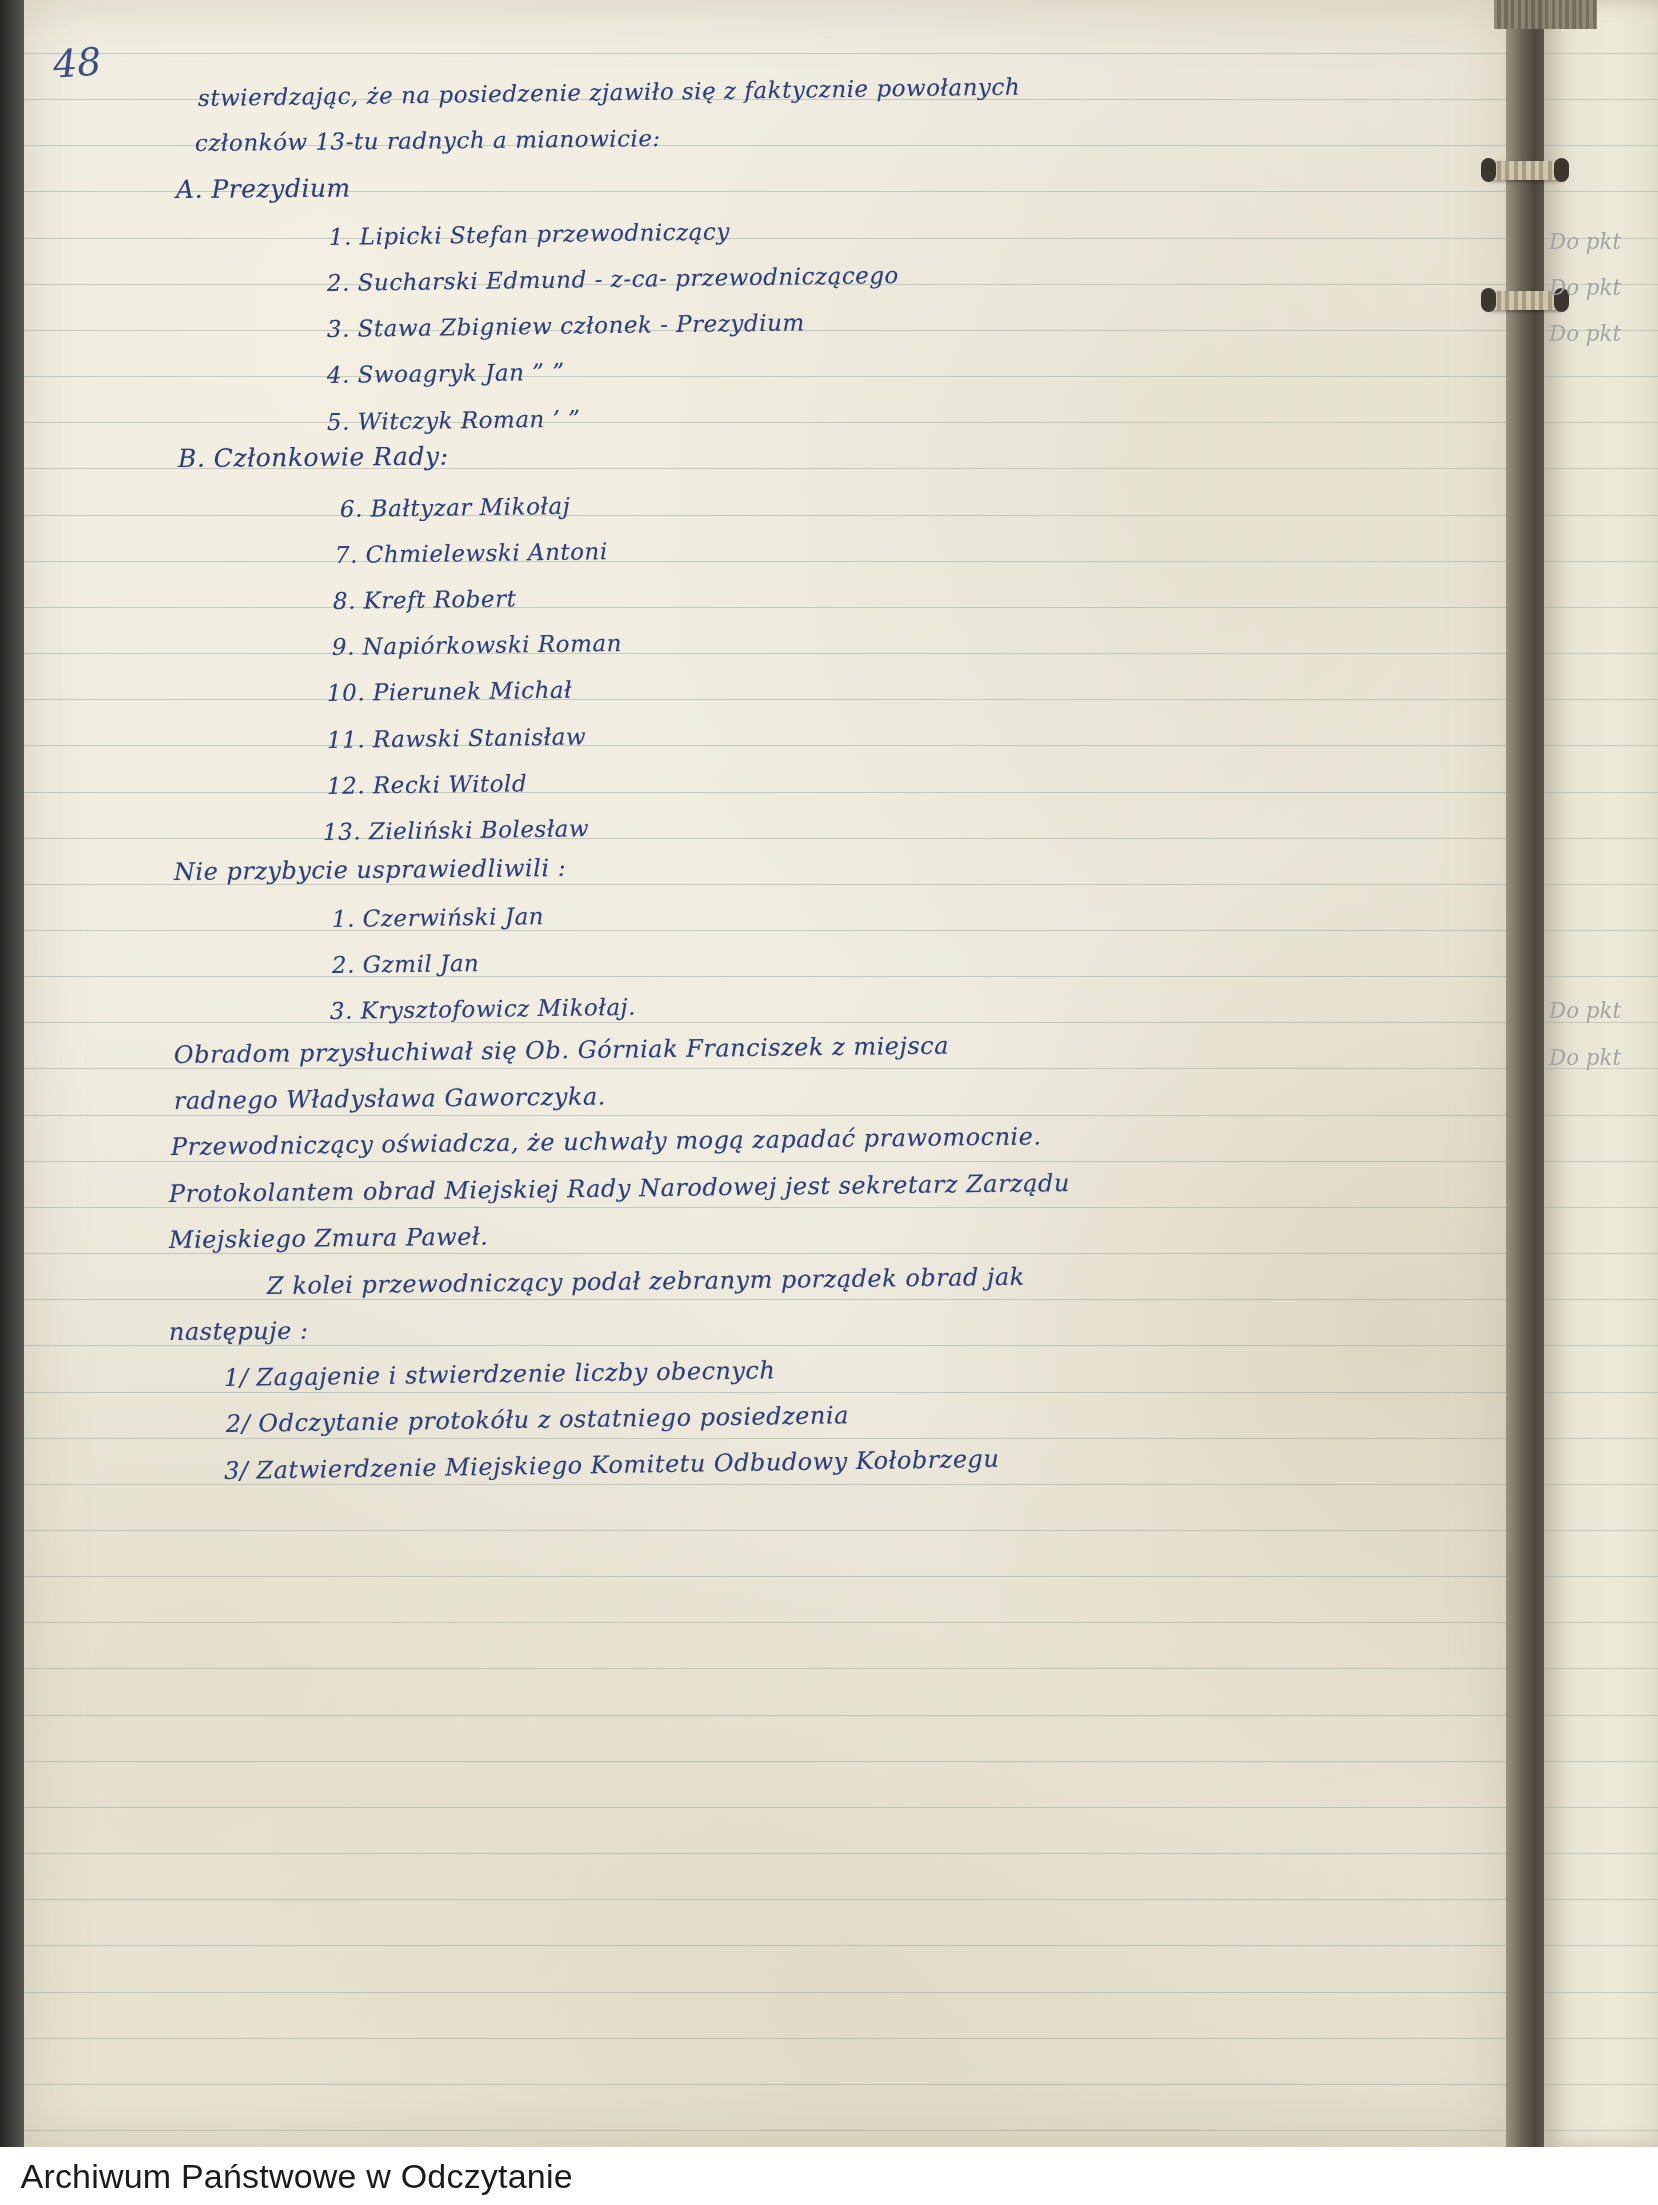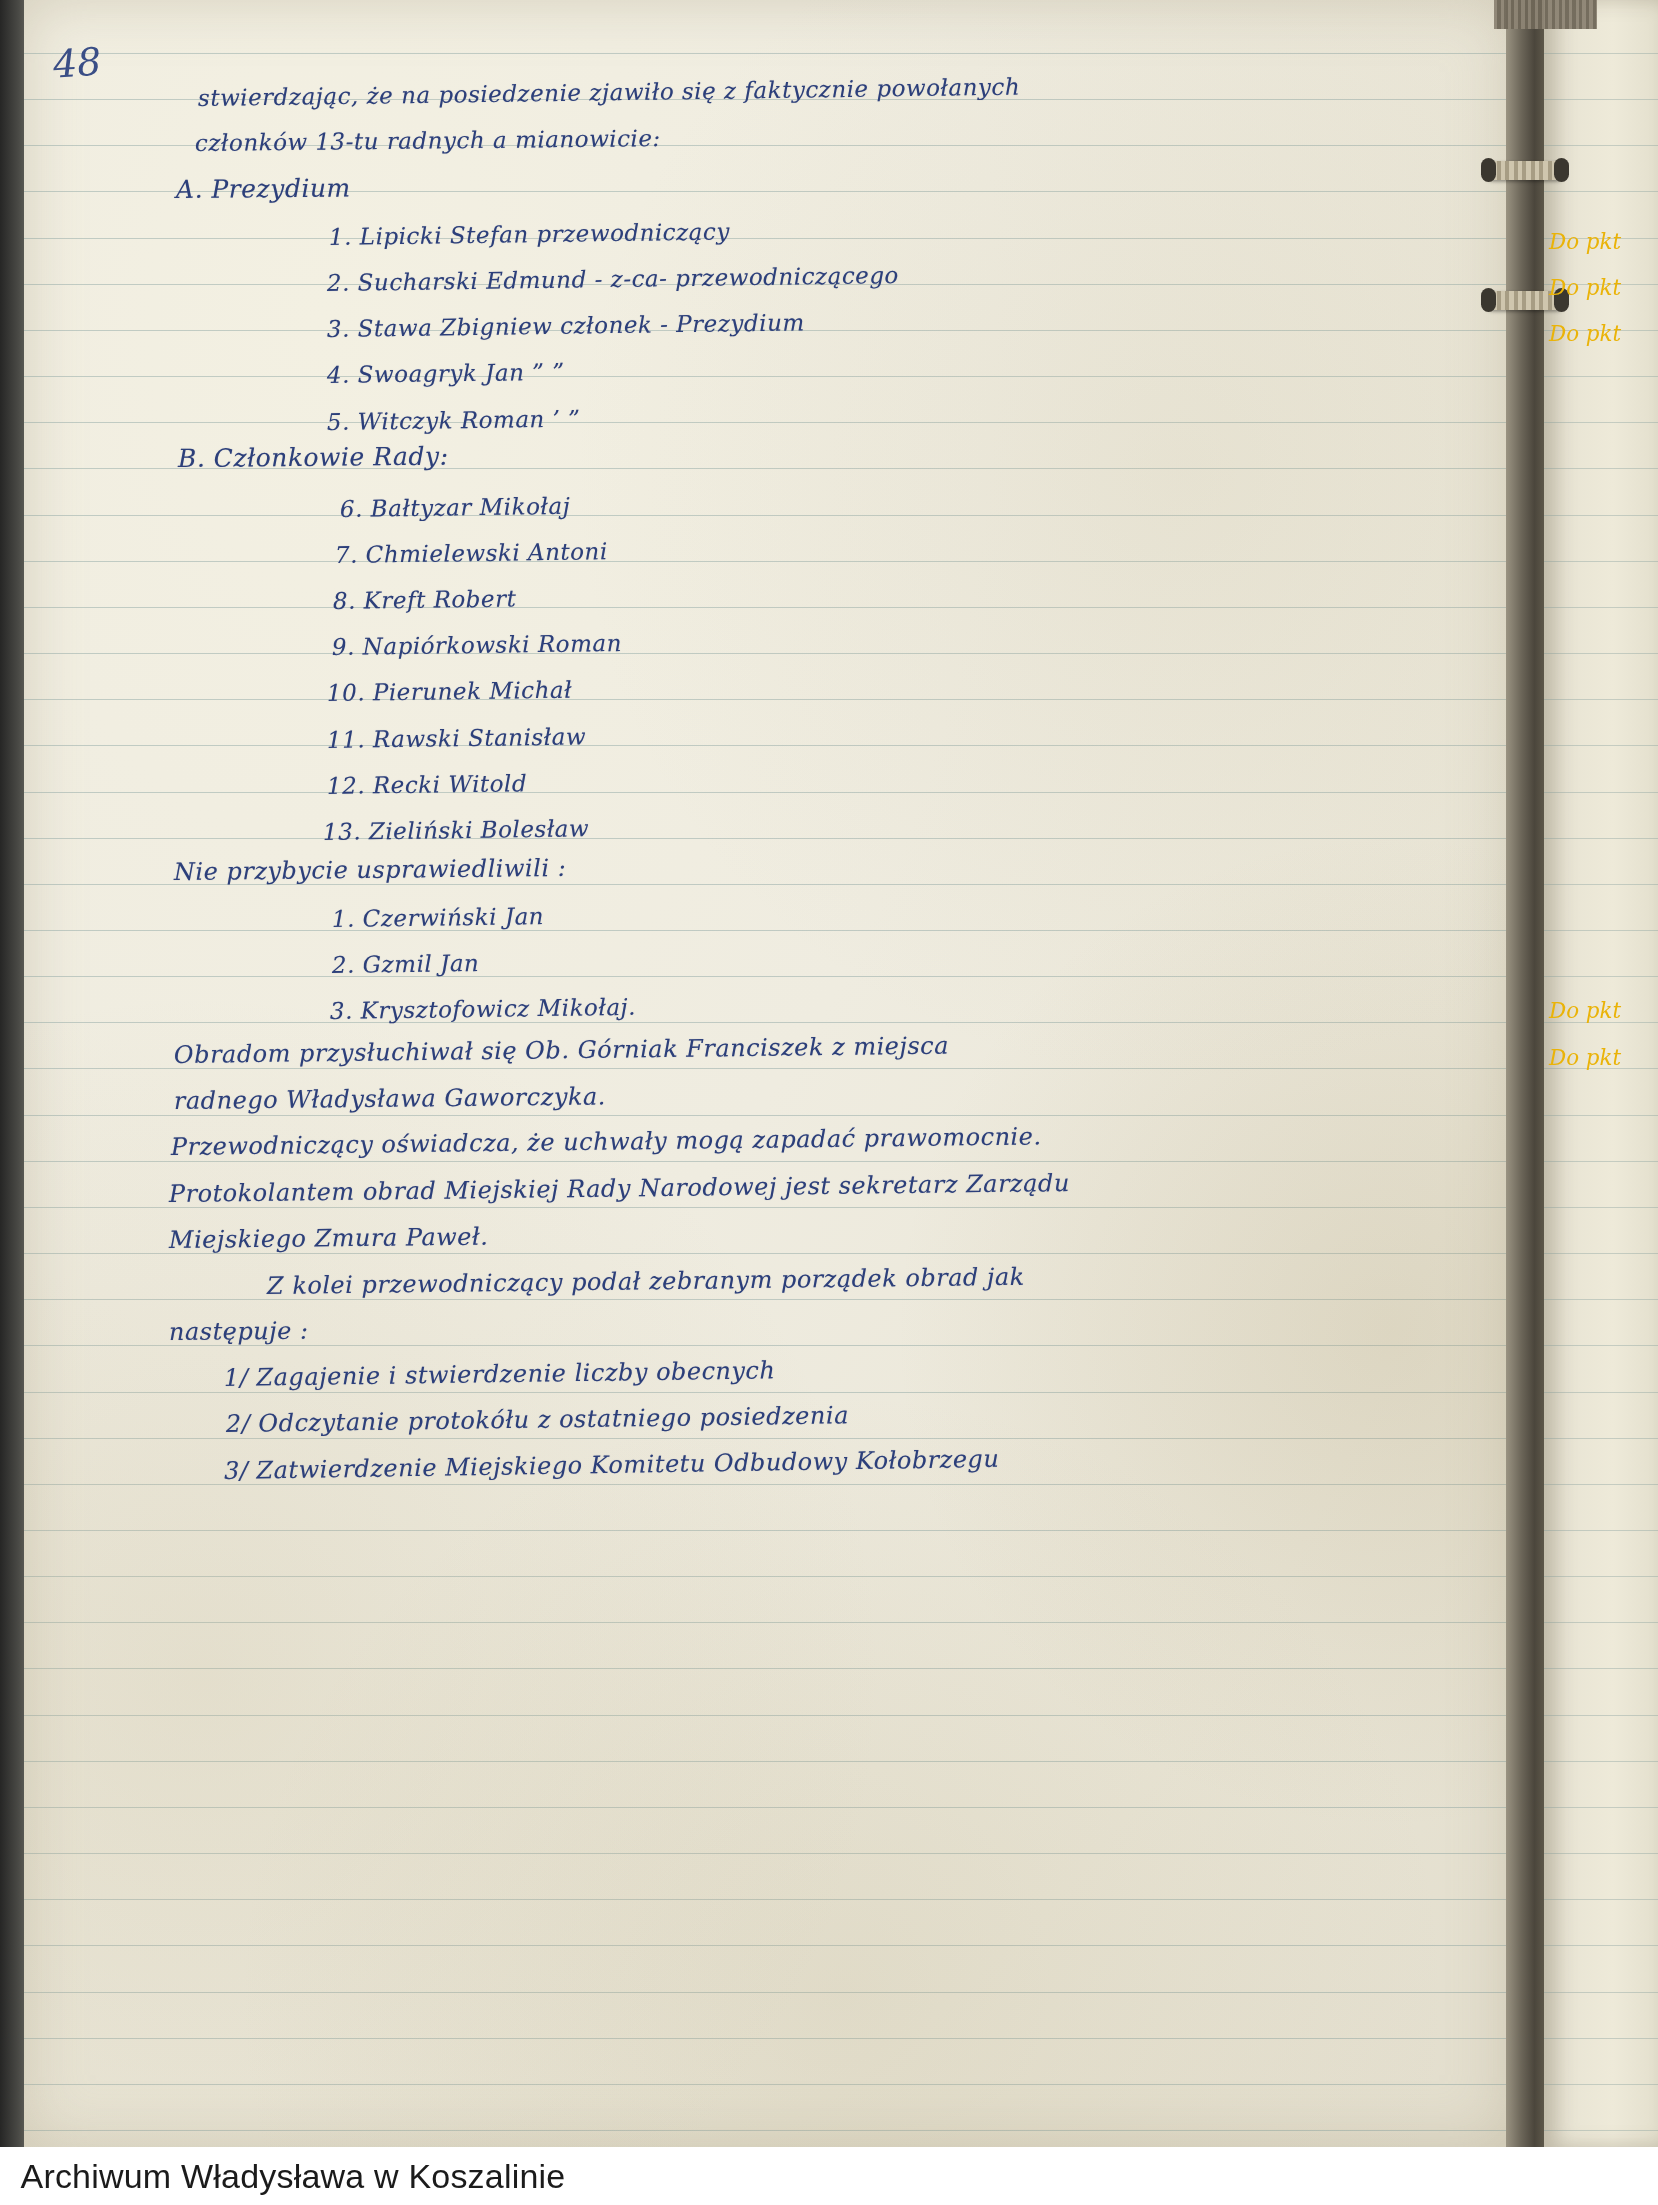--- a/index.html
+++ b/index.html
@@ -140,21 +140,21 @@
     color: #3a4e86;
     font-family: "DejaVu Serif", serif;
     font-style: italic;
     font-size: 38px;
     transform: rotate(-4deg);
   }
 
   
   .margin-note {
     position: absolute;
-    color: #eab308;
+    color: #a3a3a3;
     font-family: "DejaVu Serif", serif;
     font-style: italic;
     font-size: 21.4px;
     white-space: nowrap;
   }
 
   
   .footer-bar {
     position: absolute;
     left: 0;
@@ -335,15 +335,15 @@
       <div class="margin-note" style="left: 1549px; top: 229px;">Do pkt</div>
       <div class="margin-note" style="left: 1549px; top: 275px;">Do pkt</div>
       <div class="margin-note" style="left: 1549px; top: 321px;">Do pkt</div>
       <div class="margin-note" style="left: 1549px; top: 998px;">Do pkt</div>
       <div class="margin-note" style="left: 1549px; top: 1045px;">Do pkt</div>
     </div>
 
 </div>
 
 <div class="footer-bar">
-  <div class="footer-text">Archiwum Władysława w Koszalinie</div>
+  <div class="footer-text">Archiwum Państwowe w Odczytanie</div>
 </div>
 
 
 </body></html>

